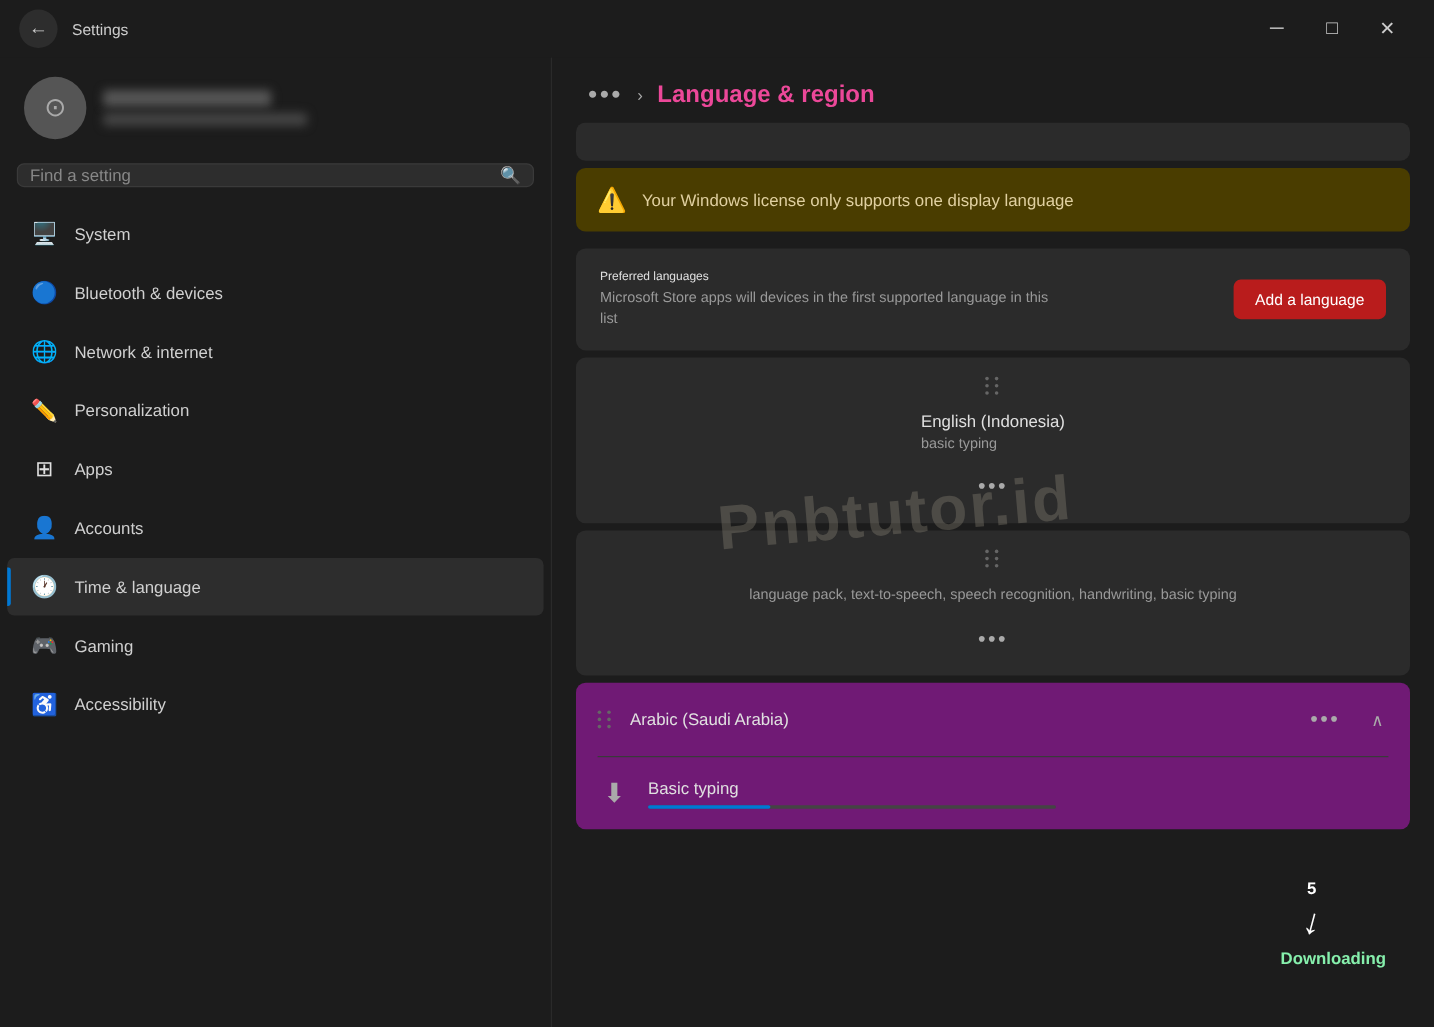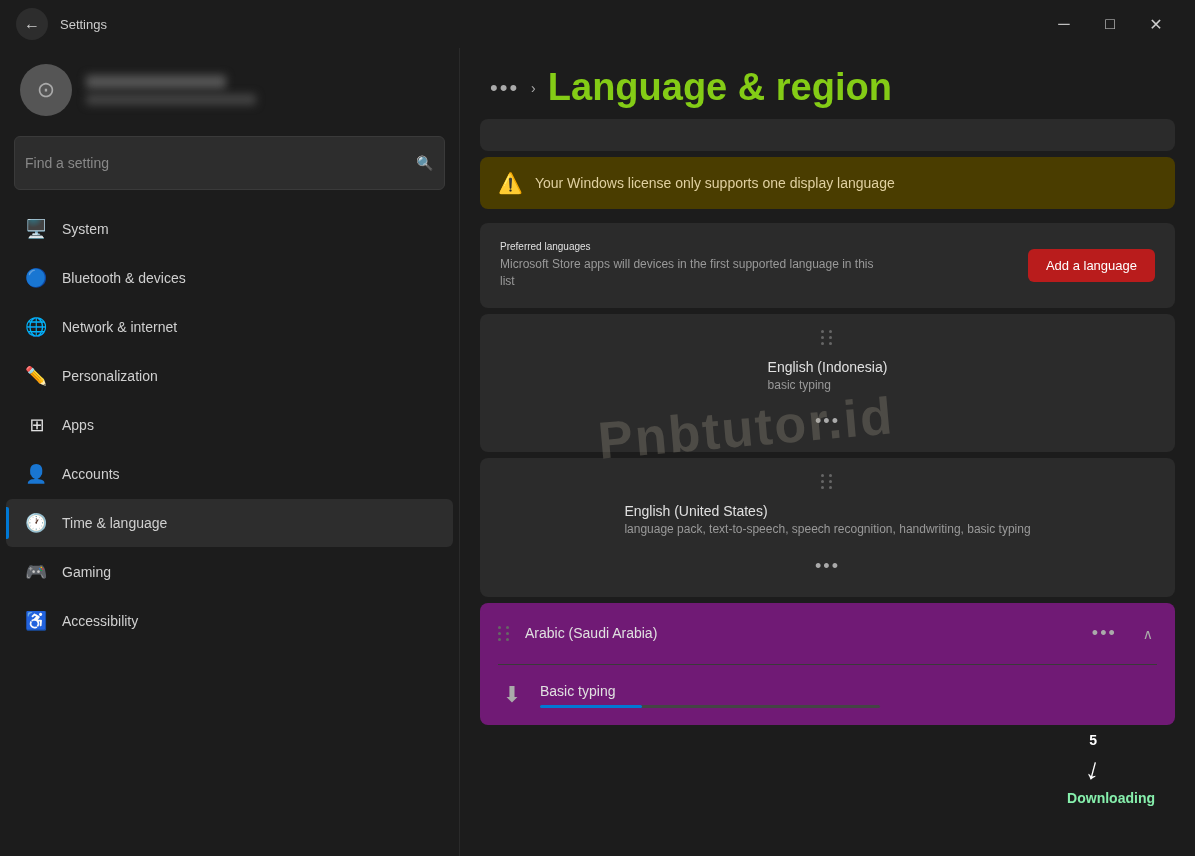--- a/index.html
+++ b/index.html
@@ -119,21 +119,21 @@
       padding: 0 14px 14px 14px;
     }
     .search-box {
       width: 100%;
       background: #2d2d2d;
       border: 1px solid #3a3a3a;
       border-radius: 6px;
       display: flex;
       align-items: center;
       padding: 0 10px;
-      height: 54px;
+      height: 20px;
       gap: 8px;
     }
     .search-box input {
       background: transparent;
       border: none;
       color: #cccccc;
       font-size: 14px;
       outline: none;
       flex: 1;
       font-family: 'Segoe UI', Arial, sans-serif;
@@ -206,23 +206,23 @@
       color: #aaa;
       letter-spacing: 2px;
       cursor: pointer;
     }
     .breadcrumb-chevron {
       font-size: 14px;
       color: #aaa;
       margin: 0 4px;
     }
     .page-title {
-      font-size: 38px;
+      font-size: 20px;
       font-weight: 600;
-      color: #84cc16;
+      color: #ec4899;
     }
 
     
     .content-body {
       flex: 1;
       overflow-y: auto;
       padding: 0 20px 20px 20px;
     }
     .content-body::-webkit-scrollbar { width: 6px; }
     .content-body::-webkit-scrollbar-thumb { background: #444; border-radius: 3px; }
@@ -543,21 +543,20 @@
       <div class="lang-item">
         <div class="drag-dots">
           <div class="drag-dot"></div>
             <div class="drag-dot"></div>
           <div class="drag-dot"></div>
             <div class="drag-dot"></div>
           <div class="drag-dot"></div>
             <div class="drag-dot"></div>
         </div>
         <div class="lang-info">
-          <div class="lang-name">English (United States)</div>
           <div class="lang-detail">language pack, text-to-speech, speech recognition, handwriting, basic typing</div>
         </div>
         <button class="lang-more">•••</button>
       </div>
 
       <div class="arabic-card">
         <div class="arabic-header">
           <div class="drag-dots">
             <div class="drag-dot"></div>
               <div class="drag-dot"></div>

